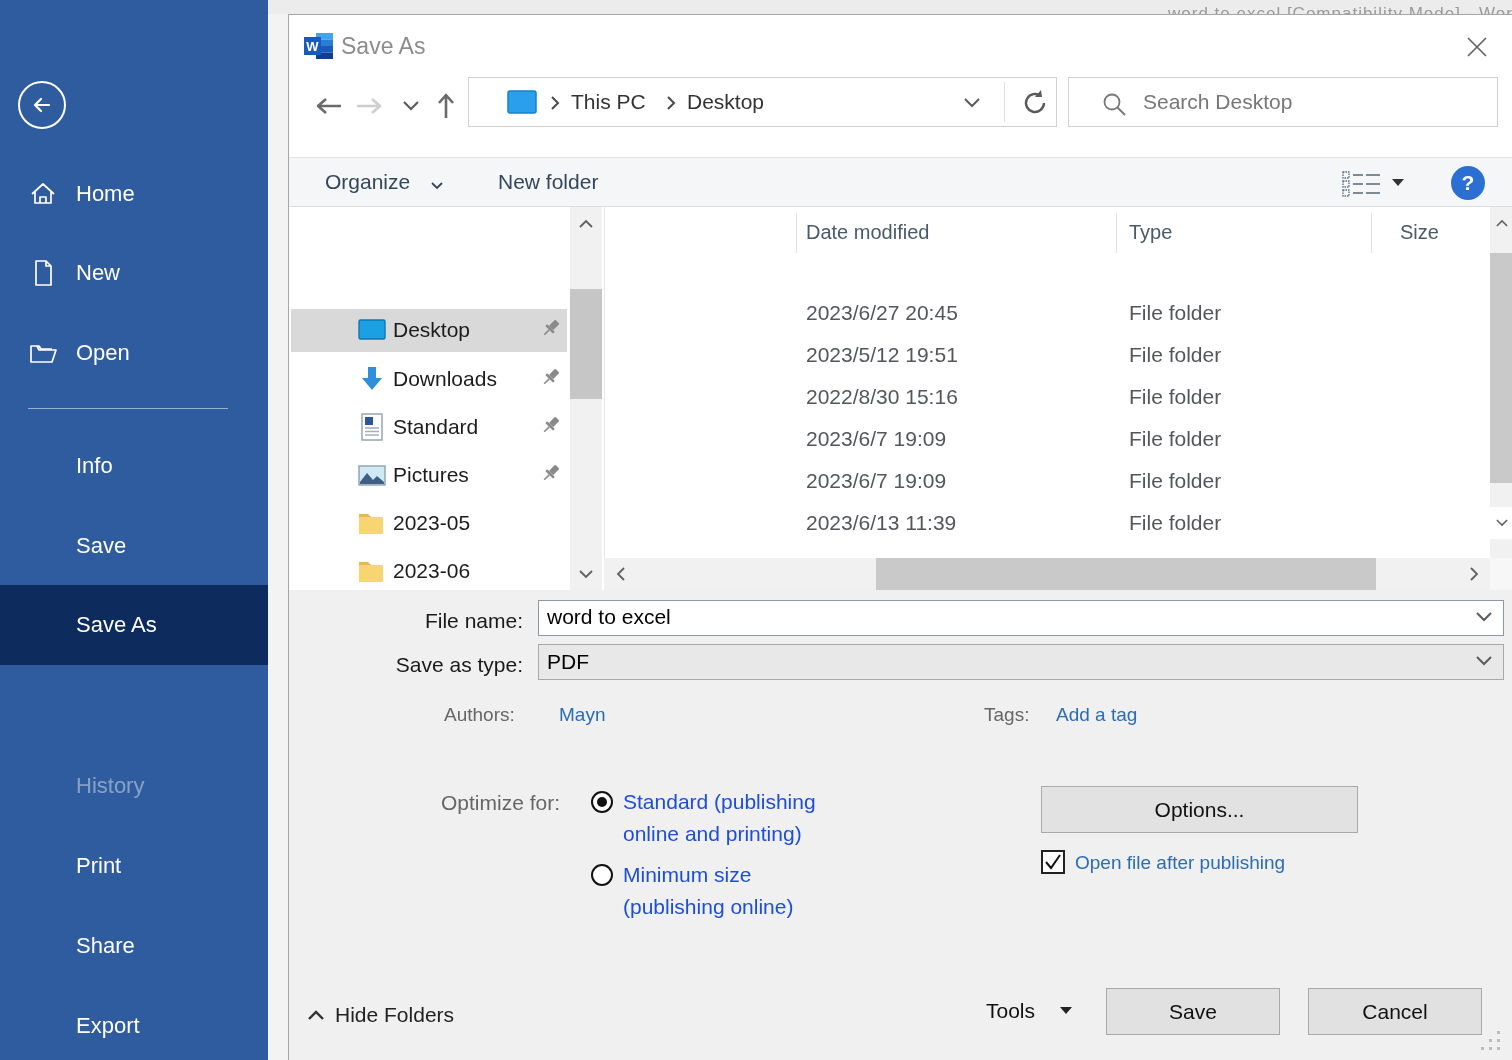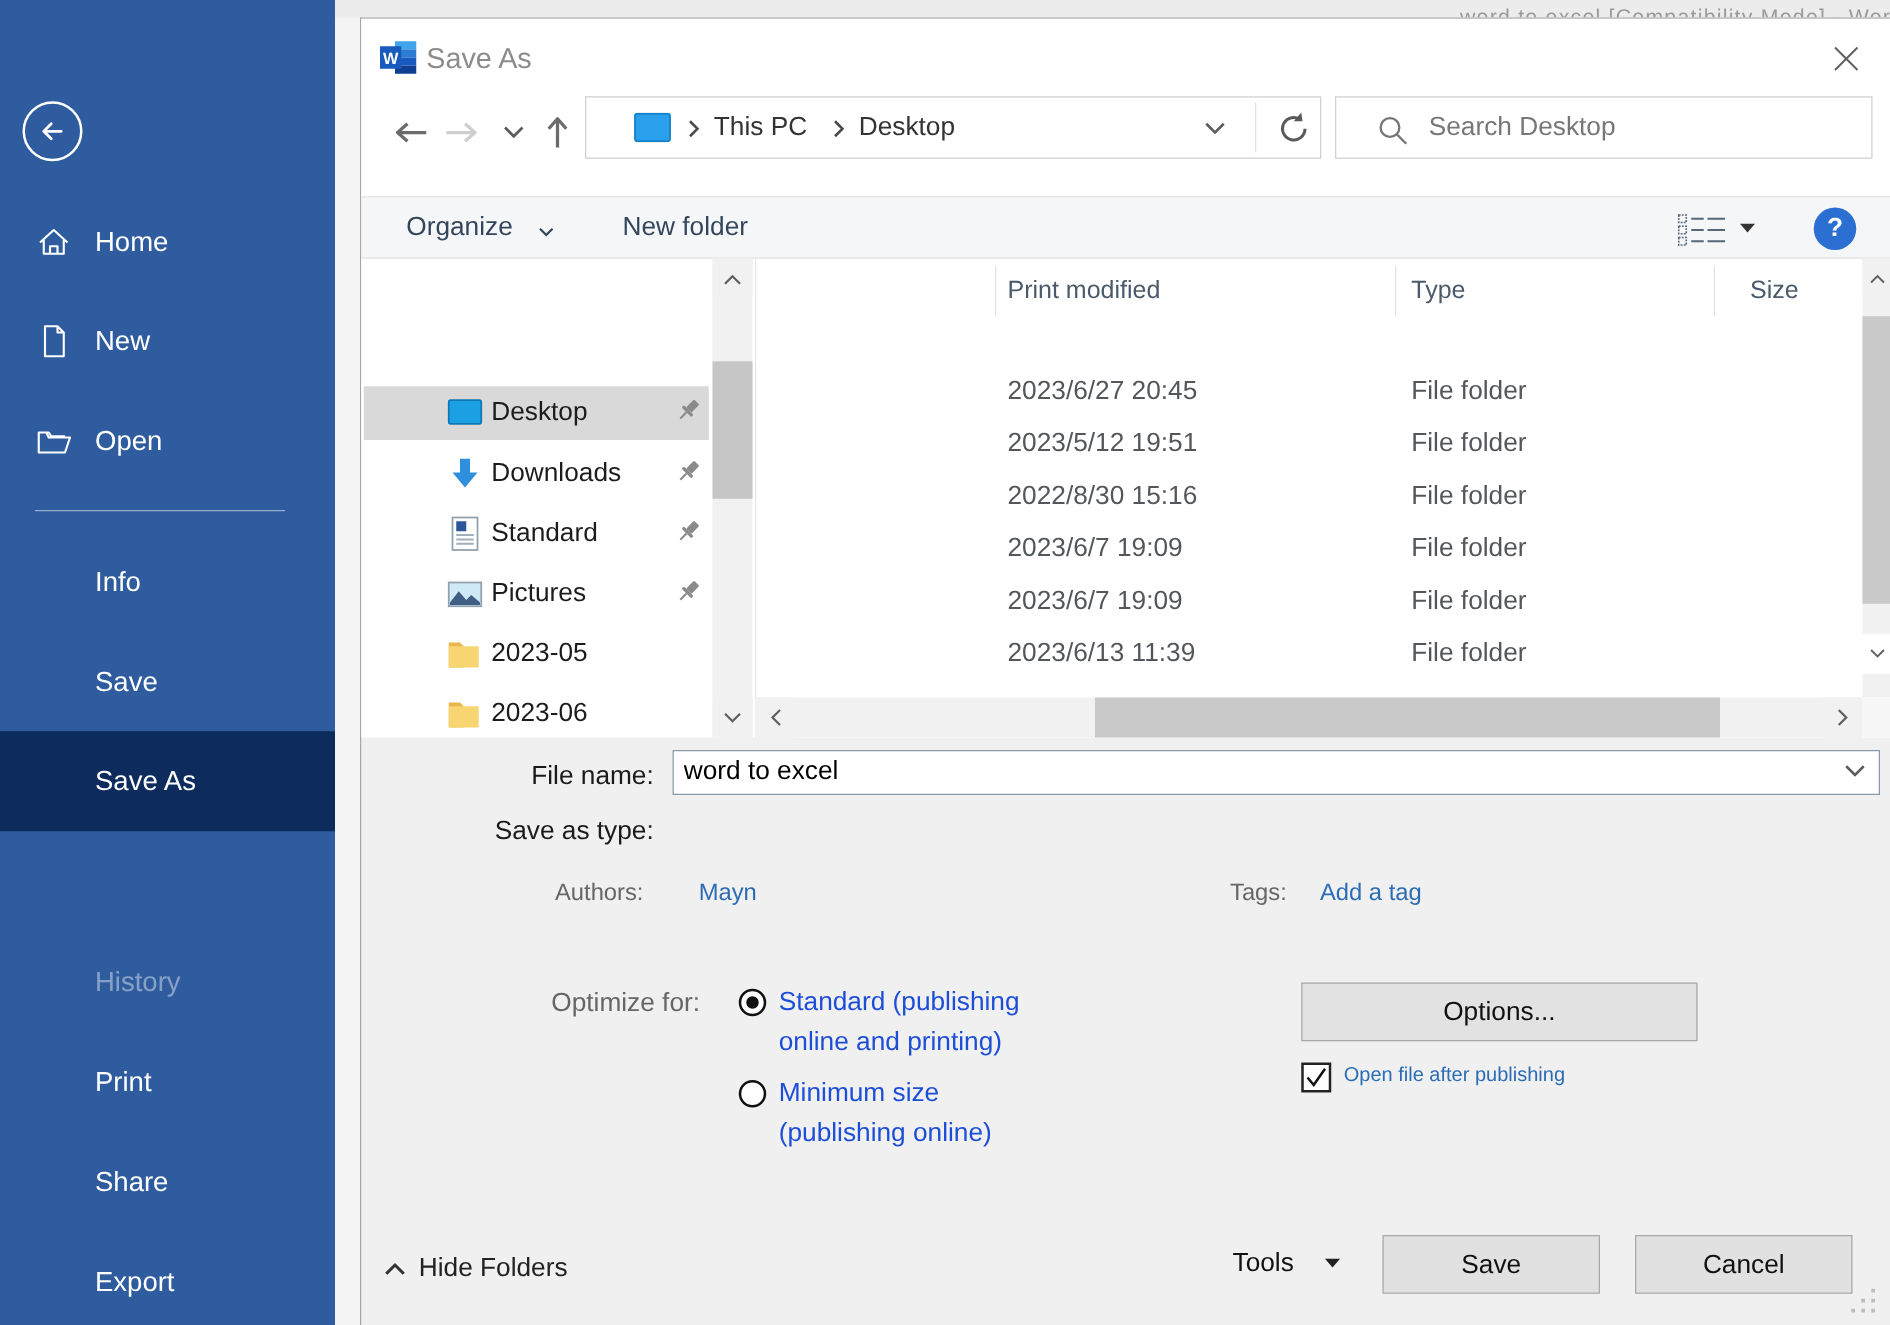--- a/index.html
+++ b/index.html
@@ -71,21 +71,21 @@
   .fld-chevron{position:absolute;right:10px;top:10px;}
   .meta-label{position:absolute;font-size:19px;color:#666;}
   .link{color:#2b6cb5;}
   
   #optimize-label{position:absolute;left:152px;top:776px;font-size:21px;color:#666;}
   .radio{position:absolute;left:302px;width:22px;height:22px;border:2px solid #111;border-radius:50%;background:#fff;}
   .radio.checked::after{content:"";position:absolute;left:4px;top:4px;width:10px;height:10px;border-radius:50%;background:#111;}
   .radio-label{position:absolute;left:334px;width:232px;font-size:21px;line-height:32px;color:#1d4ed8;}
   #options-btn{position:absolute;left:752px;top:771px;width:317px;height:47px;background:#e2e2e2;border:1px solid #a9a9a9;font-size:21px;color:#111;display:flex;align-items:center;justify-content:center;}
   #openafter-check{position:absolute;left:752px;top:835px;width:24px;height:24px;border:2px solid #222;background:#fff;display:flex;align-items:center;justify-content:center;}
-  #openafter-label{position:absolute;left:786px;top:837px;font-size:16px;color:#2b6cb5;}
+  #openafter-label{position:absolute;left:786px;top:837px;font-size:19px;color:#2b6cb5;}
   
   #hide-folders{position:absolute;left:18px;top:988px;display:flex;align-items:center;font-size:21px;color:#222;}
   #tools{position:absolute;left:697px;top:984px;display:flex;align-items:center;font-size:21px;color:#111;}
   .dlg-btn{position:absolute;top:973px;width:174px;height:47px;background:#e1e1e1;border:1px solid #a9a9a9;font-size:21px;color:#111;display:flex;align-items:center;justify-content:center;}
   #resize-grip{position:absolute;left:1192px;top:1016px;width:22px;height:22px;}
   #resize-grip i{position:absolute;width:3px;height:3px;background:#bdbdbd;}
 </style>
 </head>
 <body>
 
@@ -328,21 +328,21 @@
             <svg width="14" height="9" viewBox="0 0 14 9">
               <path d="M1 1l6 6 6-6" stroke="#606060" stroke-width="1.8" fill="none"></path>
             </svg>
           </div>
       </div>
       <div id="pane-divider"></div>
 
       <div class="head-line" style="left:507px;"></div>
       <div class="head-line" style="left:827px;"></div>
       <div class="head-line" style="left:1082px;"></div>
-      <span class="col-head" style="left:517px;">Print modified</span>
+      <span class="col-head" style="left:517px;">Date modified</span>
       <span class="col-head" style="left:840px;">Type</span>
       <span class="col-head" style="left:1111px;">Size</span>
 
       <div>
         <div>
             <span class="file-row-date" style="top:88px;">2023/6/27 20:45</span>
             <span class="file-row-type" style="top:88px;">File folder</span>
           </div>
         <div>
             <span class="file-row-date" style="top:130px;">2023/5/12 19:51</span>
@@ -396,20 +396,26 @@
     </div>
 
     <span class="fld-label" style="left:94px;top:594px;">File name:</span>
     <div class="fld-box" style="top:585px;">
       <input id="filename-input" value="word to excel" style="">
       <svg class="fld-chevron" width="18" height="12" viewBox="0 0 18 12">
           <path d="M2 2l7 7 7-7" stroke="#5c5c5c" stroke-width="2" fill="none"></path>
         </svg>
     </div>
     <span class="fld-label" style="left:94px;top:638px;">Save as type:</span>
+    <div class="fld-box" id="savetype-box" style="top:629px;">
+      <span>PDF</span>
+      <svg class="fld-chevron" width="18" height="12" viewBox="0 0 18 12">
+          <path d="M2 2l7 7 7-7" stroke="#5c5c5c" stroke-width="2" fill="none"></path>
+        </svg>
+    </div>
 
     <span class="meta-label" style="left:155px;top:689px;">Authors:</span>
     <span class="meta-label link" style="left:270px;top:689px;">Mayn</span>
     <span class="meta-label" style="left:695px;top:689px;">Tags:</span>
     <span class="meta-label link" style="left:767px;top:689px;">Add a tag</span>
 
     <span id="optimize-label">Optimize for:</span>
     <div class="radio checked" style="top:776px;"></div>
     <span class="radio-label" style="top:771px;">Standard (publishing online and printing)</span>
     <div class="radio" style="top:849px;"></div>

